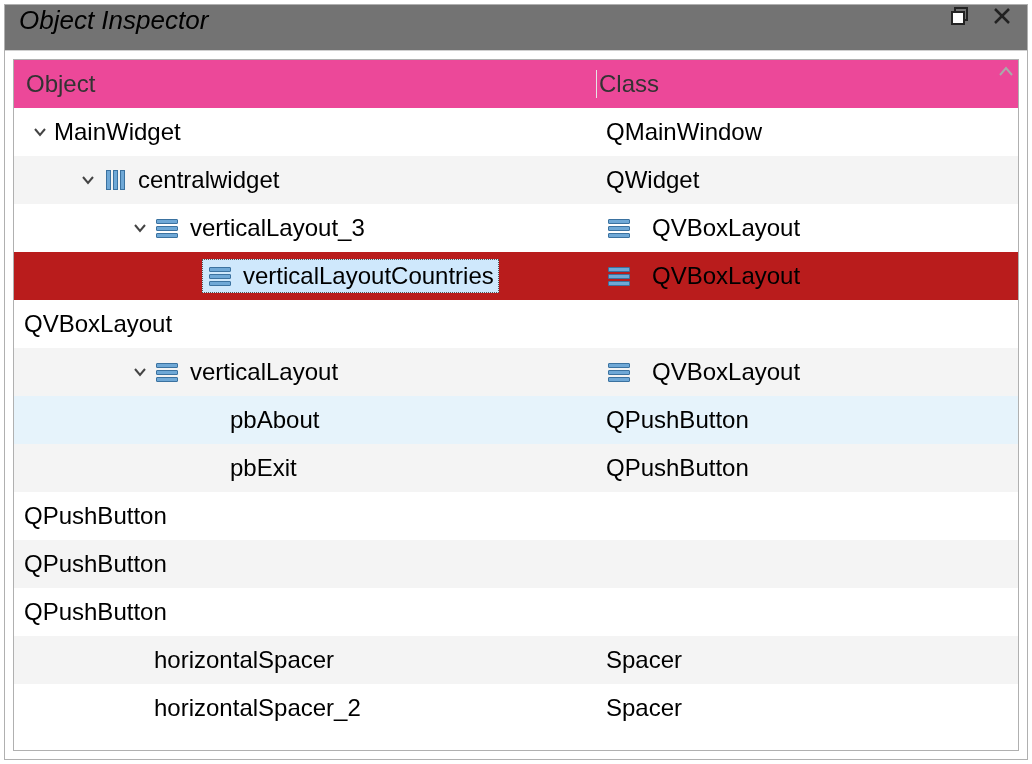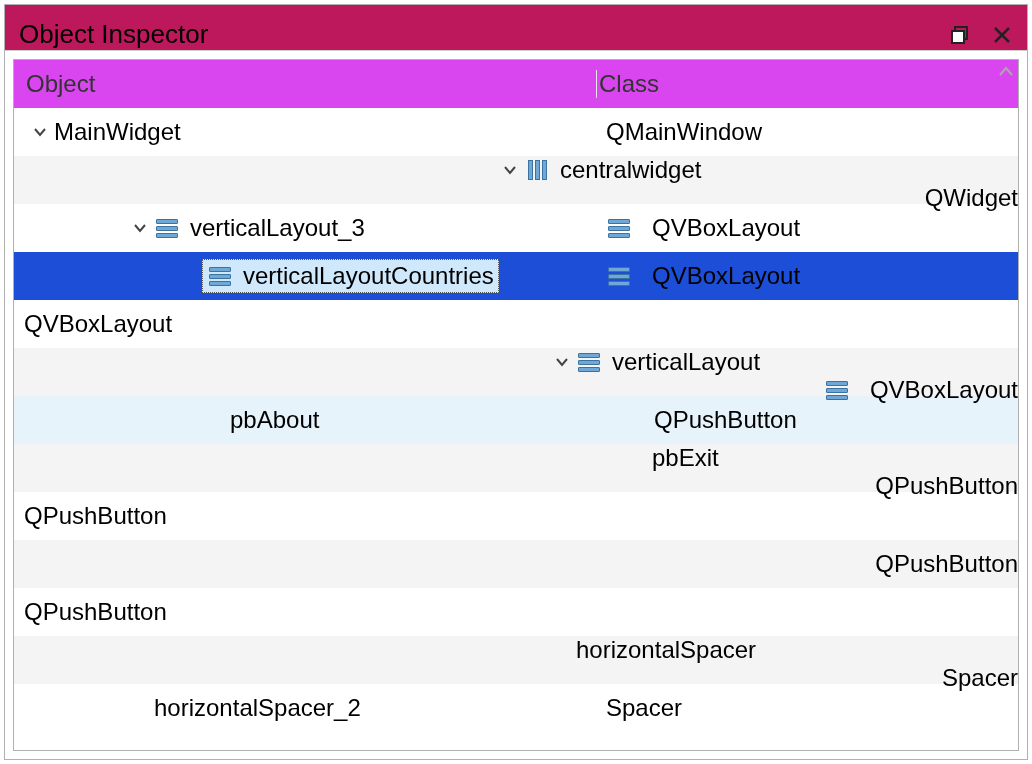--- a/index.html
+++ b/index.html
@@ -17,24 +17,25 @@
     width: 1024px;
     height: 756px;
     margin: 4px;
     display: flex;
     flex-direction: column;
     background: #fff;
   }
   .titlebar {
     height: 46px;
     display: flex;
-    align-items: flex-end;
+    align-items: flex-start;
     padding: 0 8px 0 14px;
     border-bottom: 1px solid #d0d0d0;
-    background: #be185d;
+    background: #737373;
+    font-style: italic;
   }
   .titlebar-title { flex: 1; font-size: 26px; }
   .titlebar-controls { display: flex; gap: 24px; padding-right: 8px; }
   .titlebar-controls span { cursor: pointer; font-size: 22px; }
 
   .content-wrap {
     flex: 1;
     border: 1px solid #b0b0b0;
     margin: 8px;
     position: relative;
@@ -45,34 +46,34 @@
     top: 2px; right: 4px;
     color: #999;
     font-size: 18px;
   }
   .table { width: 100%; }
   .header-row {
     display: flex;
     height: 48px;
     align-items: center;
     font-size: 24px;
-    background: #d946ef;
+    background: #ec4899;
     color: #333;
   }
   .col-object { width: 582px; padding-left: 12px; }
   .col-class  { flex: 1; padding-left: 2px; border-left: 1px solid #e5e5e5; }
 
   .tree-row {
     display: flex;
     height: 48px;
-    align-items: flex-end;
-  }
-  .tree-row.alt { background: #f4f4f4; flex-direction: column; }
-  .tree-row.selected { background: #1d4ed8; }
-  .tree-row.hover-soft { background: #e6f3fb; gap: 48px; }
+    align-items: flex-start;
+  }
+  .tree-row.alt { background: #f4f4f4; }
+  .tree-row.selected { background: #b91c1c; }
+  .tree-row.hover-soft { background: #e6f3fb; }
 
   .obj-cell {
     width: 582px;
     display: flex;
     align-items: center;
     height: 100%;
   }
   .cls-cell {
     flex: 1;
     display: flex;

